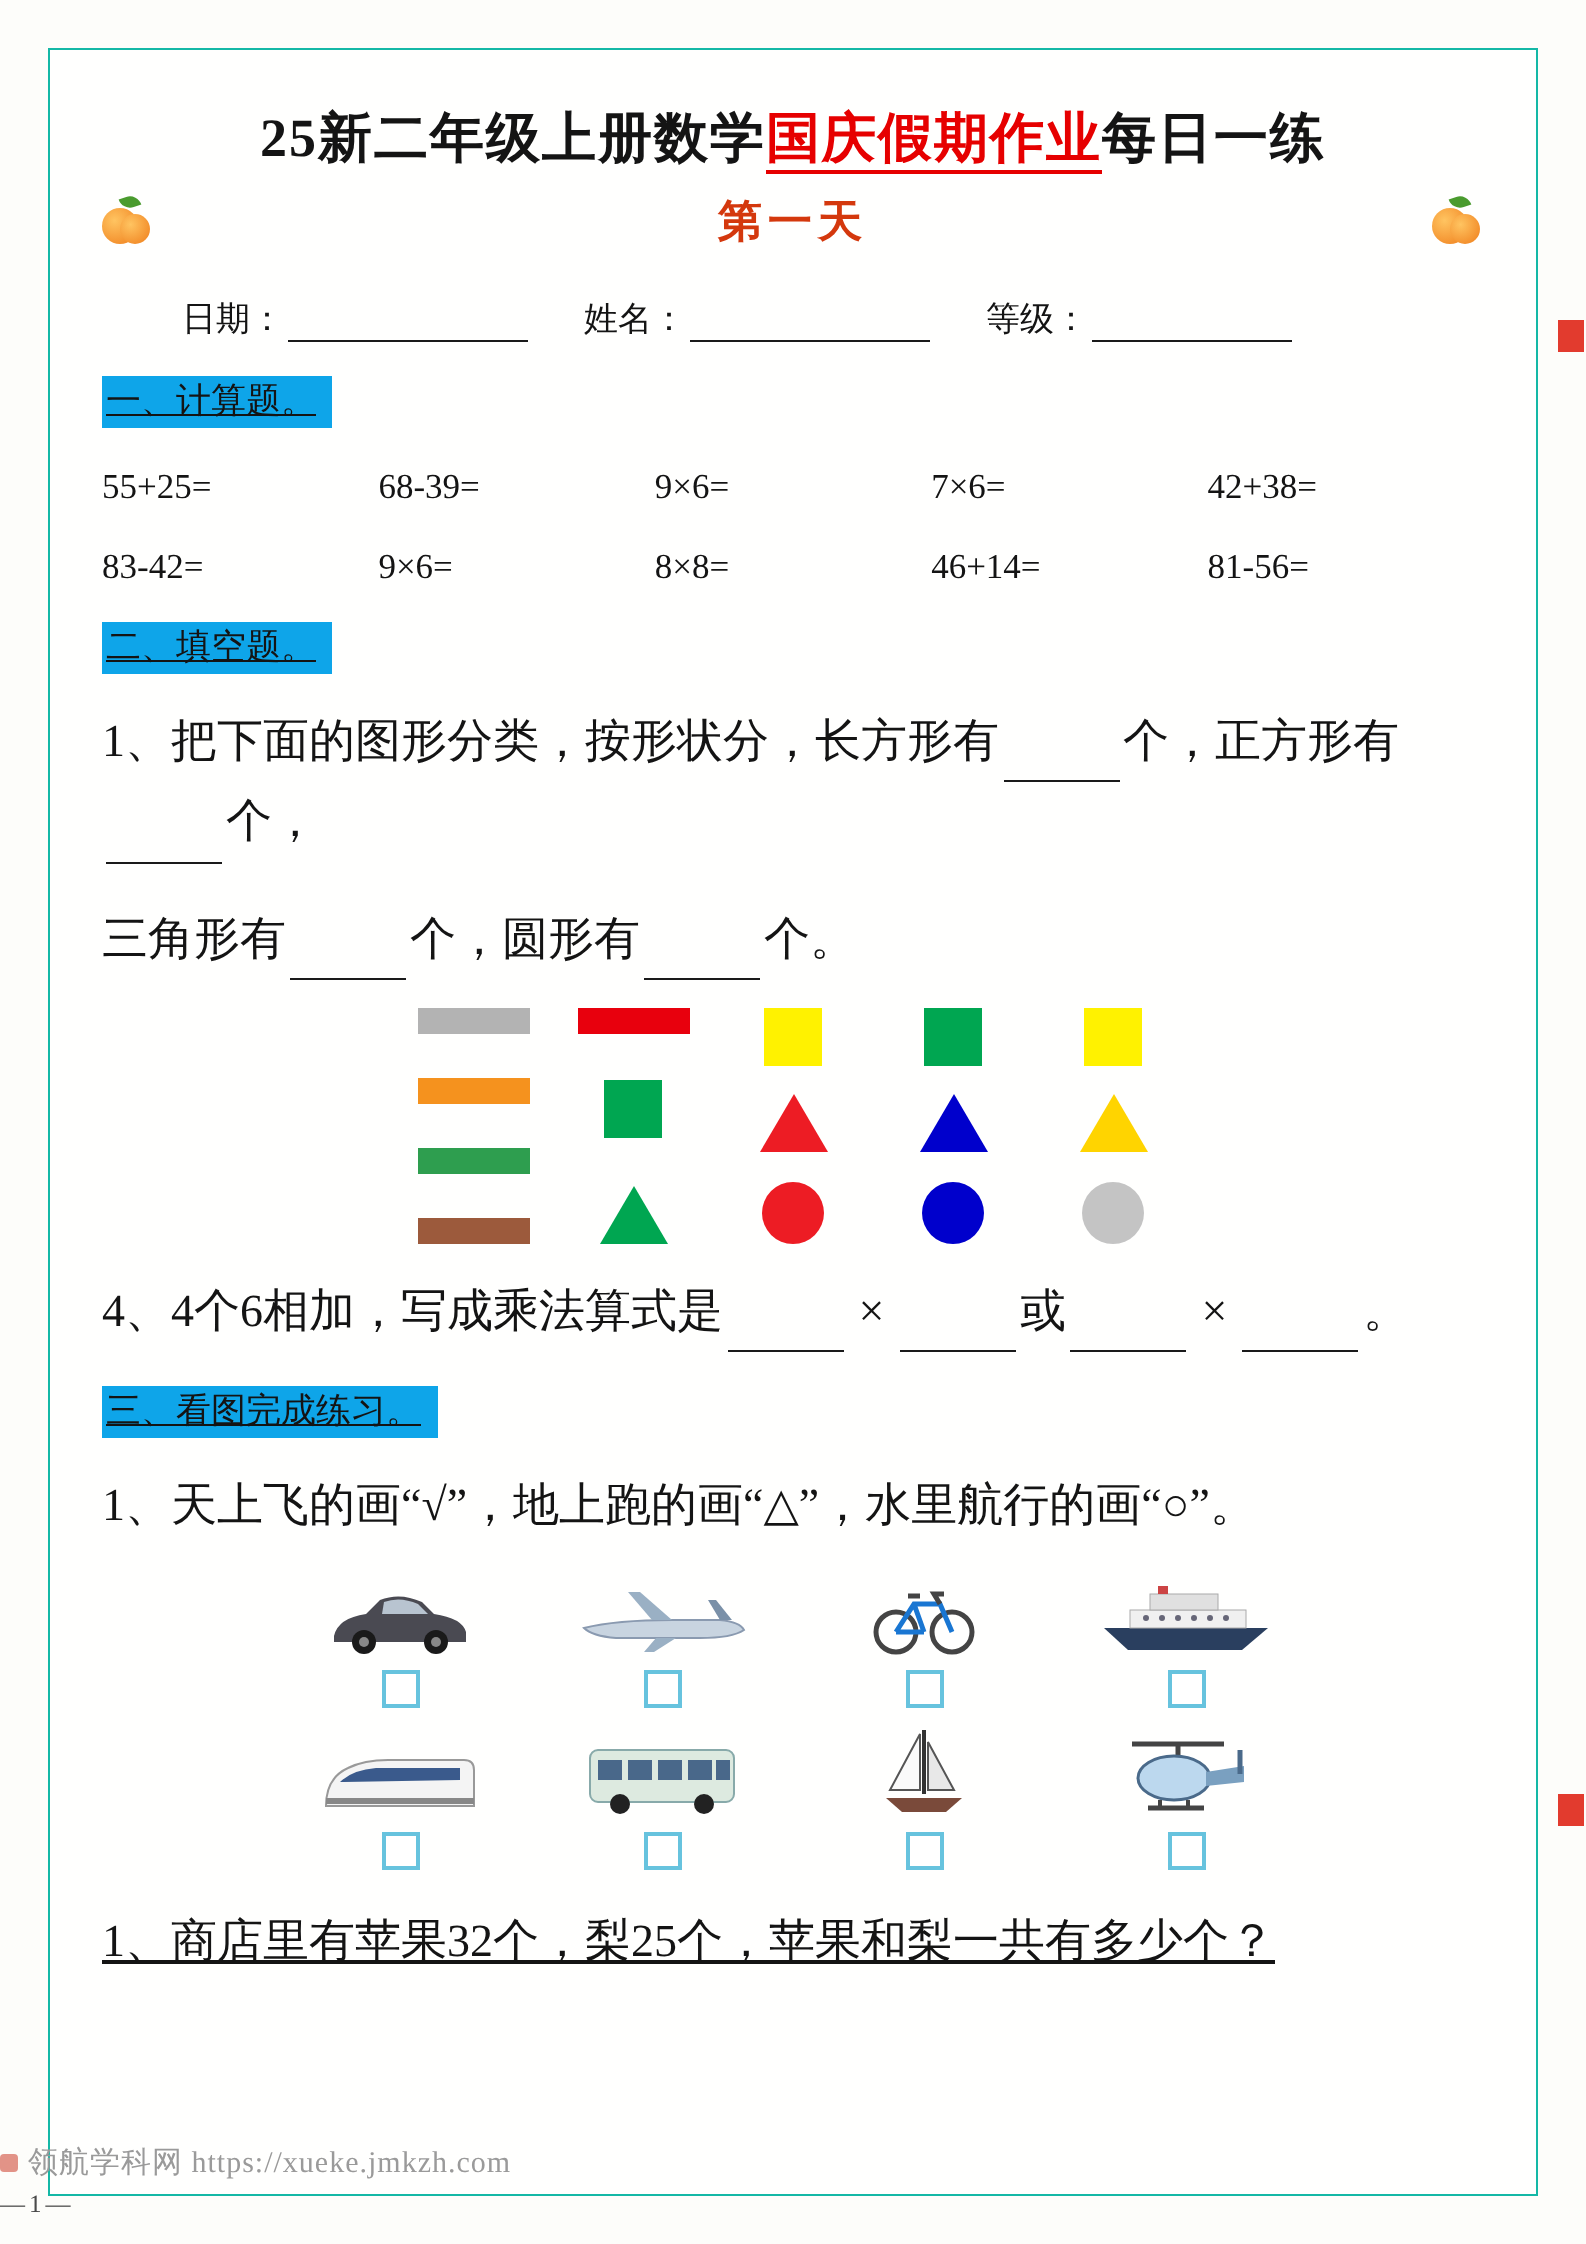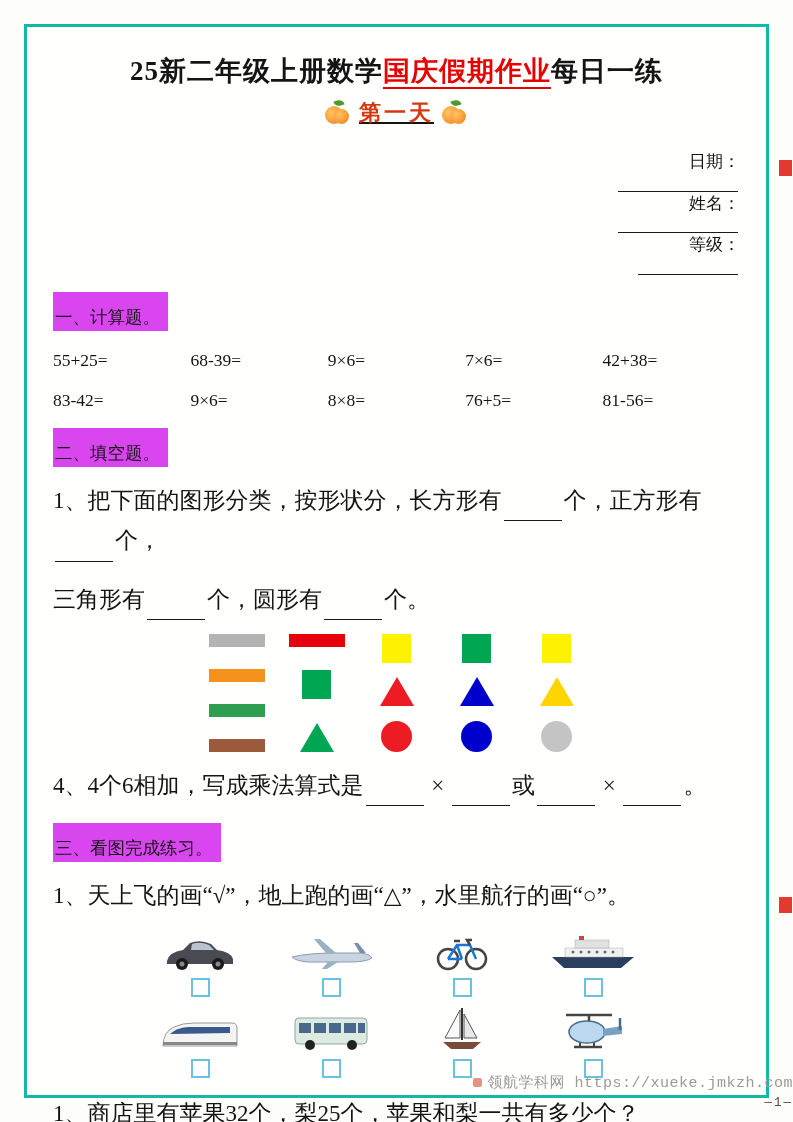--- a/index.html
+++ b/index.html
@@ -1,55 +1,55 @@
 <!DOCTYPE html>
 <html><head>
 <meta charset="utf-8">
 <style>
   *{margin:0;padding:0;box-sizing:border-box;}
   html,body{width:793px;height:1122px;}
   body{background:#fdfdfa;font-family:"Liberation Serif","DejaVu Serif",serif;color:#141414;position:relative;overflow:hidden;}
-  .frame{position:absolute;left:24px;top:24px;right:24px;bottom:24px;border:3px solid #14b8a6;padding:26px 26px 0 26px;background:#fffffe;}
+  .frame{position:absolute;left:24px;top:24px;right:24px;bottom:24px;border:1px solid #14b8a6;padding:26px 26px 0 26px;background:#fffffe;}
   
   .title{text-align:center;font-size:27px;font-weight:bold;letter-spacing:1px;white-space:nowrap;}
   .title .hl{color:#e60000;border-bottom:2px solid #e60000;padding-bottom:1px;}
-  .day-line{display:flex;align-items:center;justify-content:center;margin-top:9px;gap:8px;text-decoration:underline;}
+  .day-line{display:flex;align-items:center;justify-content:space-between;margin-top:9px;gap:8px;}
   .day-text{font-size:22px;font-weight:bold;color:#d4380d;letter-spacing:3px;}
   .tangerine{display:inline-block;width:26px;height:22px;position:relative;}
   .tangerine i{position:absolute;bottom:0;left:0;width:18px;height:18px;border-radius:50%;background:radial-gradient(circle at 35% 35%,#ffc461,#ef7d1a);}
   .tangerine i+i{left:9px;width:15px;height:15px;}
   .tangerine:before{content:'';position:absolute;top:-2px;left:9px;width:10px;height:6px;background:#4a9b2e;border-radius:0 8px 0 8px;transform:rotate(-18deg);}
   
-  .info-line{margin-top:22px;padding-left:40px;font-size:17px;display:flex;align-items:flex-end;flex-direction:column;}
+  .info-line{margin-top:22px;padding-left:40px;font-size:17px;display:flex;align-items:flex-end;}
   .info-line .gap{width:26px;}
   .blank{display:inline-block;border-bottom:1px solid #1a1a1a;height:1.1em;vertical-align:bottom;margin:0 2px;}
   .w58{width:58px;} .w120{width:120px;} .w100{width:100px;} .w300{width:302px;}
   
   .sec-row{margin-top:17px;}
-  .sec-head{display:inline-block;background:#d946ef;font-size:17.5px;padding:13px 8px 2px 2px;}
+  .sec-head{display:inline-block;background:#0ea5e9;font-size:17.5px;padding:0 8px 2px 2px;text-decoration:underline;}
   
   .calc-grid{margin-top:4px;}
   .calc-row{display:flex;margin-top:19px;font-size:17.5px;}
   .calc-cell{width:20%;}
   
   .q-line{margin-top:14px;font-size:23px;line-height:1.75;}
   
   .shapes-grid{display:flex;gap:24px;width:fit-content;margin:14px auto 0 auto;}
   .shape-col{display:flex;flex-direction:column;justify-content:space-between;align-items:center;height:118px;min-width:56px;}
   .shape-rect{width:56px;height:13px;}
   .shape-square{width:29px;height:29px;}
   .shape-circle{width:31px;height:31px;border-radius:50%;}
   
   .veh-grid{margin-top:6px;}
   .veh-row{display:flex;justify-content:space-between;width:505px;margin:8px auto 0 auto;}
   .veh-cell{display:flex;flex-direction:column;align-items:center;width:112px;}
   .veh-img{height:47px;display:flex;align-items:flex-end;justify-content:center;}
   .veh-box{width:19px;height:19px;border:2px solid #67c3de;background:#fff;margin-top:7px;}
   
-  .footer{position:absolute;left:0;right:0;bottom:12px;text-align:right;font-family:Liberation Mono, monospace;}
+  .footer{position:absolute;left:0;right:0;bottom:12px;text-align:left;font-family:Liberation Serif, serif;}
   .watermark{color:#9a9a9a;font-size:15px;letter-spacing:.5px;}
   .logo-dot{display:inline-block;width:9px;height:9px;background:#d45b4a;border-radius:2px;margin-right:5px;opacity:.65;}
   .pagenum{color:#4a4a4a;font-size:12.5px;margin-top:4px;letter-spacing:2px;}
   
   .tab-red{position:absolute;right:1px;width:13px;height:16px;background:#e23b2e;}
   .tab-red.t1{top:160px;} .tab-red.t2{top:897px;}
 </style>
 </head>
 <body>
 
@@ -86,21 +86,21 @@
         <span class="calc-cell">55+25=</span>
         <span class="calc-cell">68-39=</span>
         <span class="calc-cell">9×6=</span>
         <span class="calc-cell">7×6=</span>
         <span class="calc-cell">42+38=</span>
       </div>
       <div class="calc-row">
         <span class="calc-cell">83-42=</span>
         <span class="calc-cell">9×6=</span>
         <span class="calc-cell">8×8=</span>
-        <span class="calc-cell">76+5=</span>
+        <span class="calc-cell">46+14=</span>
         <span class="calc-cell">81-56=</span>
       </div>
     </div>
 
   <div class="sec-row"><span class="sec-head">二、填空题。</span></div>
 
   <div class="q-line"><span>1、把下面的图形分类，按形状分，长方形有</span><span class="blank w58"></span><span>个，正方形有</span><span class="blank w58"></span><span>个，</span></div>
   <div class="q-line" style="margin-top:18px;"><span>三角形有</span><span class="blank w58"></span><span>个，圆形有</span><span class="blank w58"></span><span>个。</span></div>
 
   <div class="shapes-grid">

